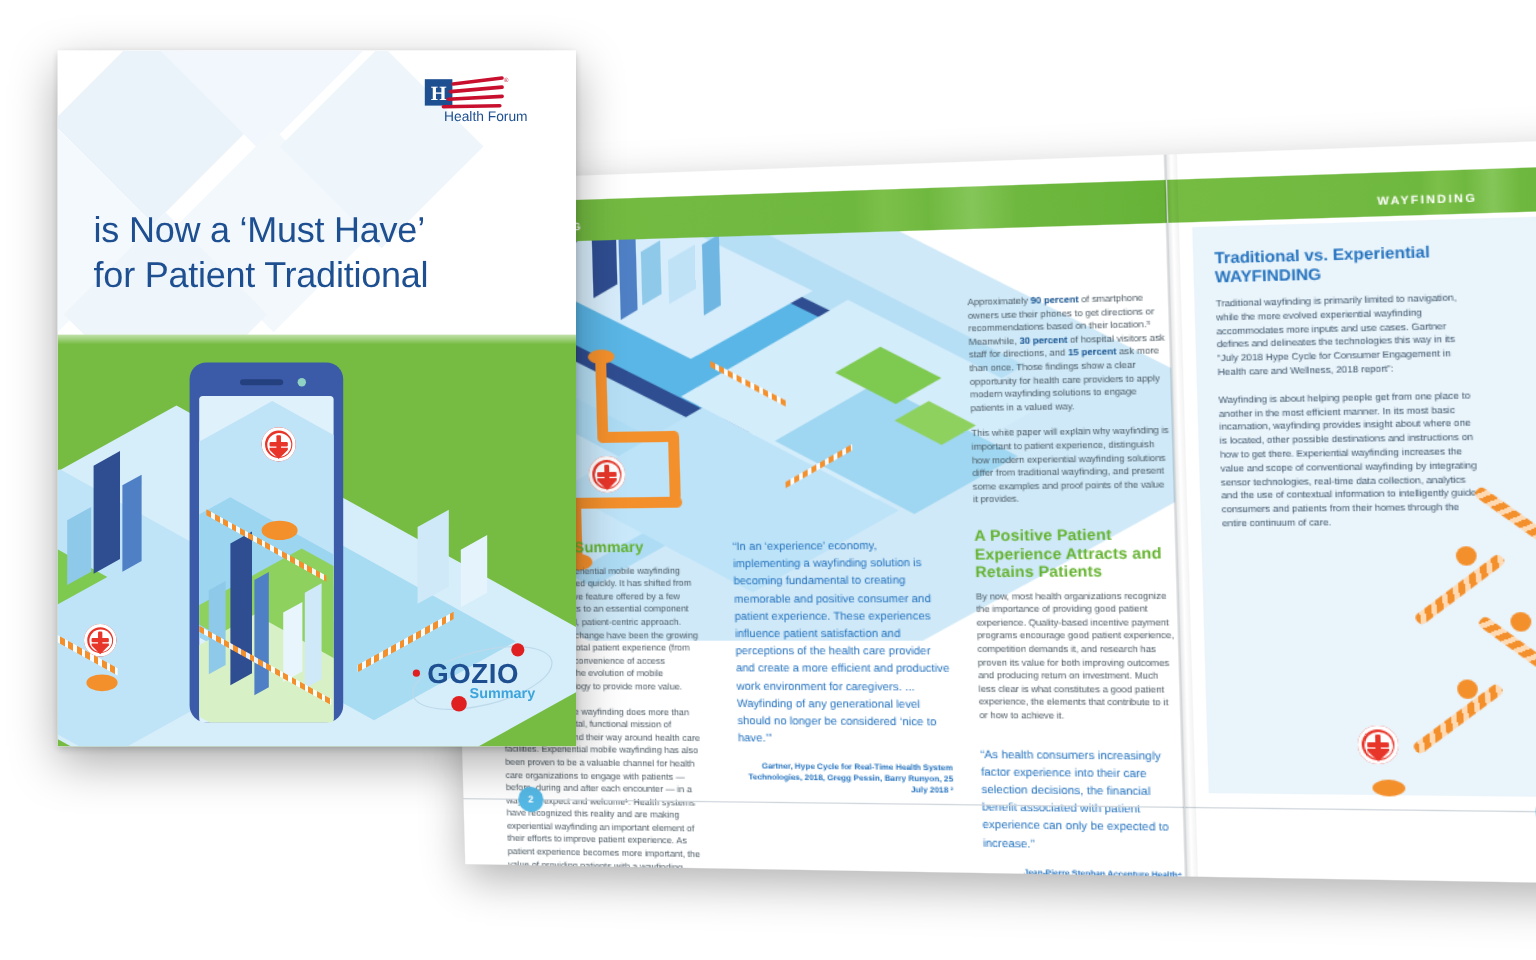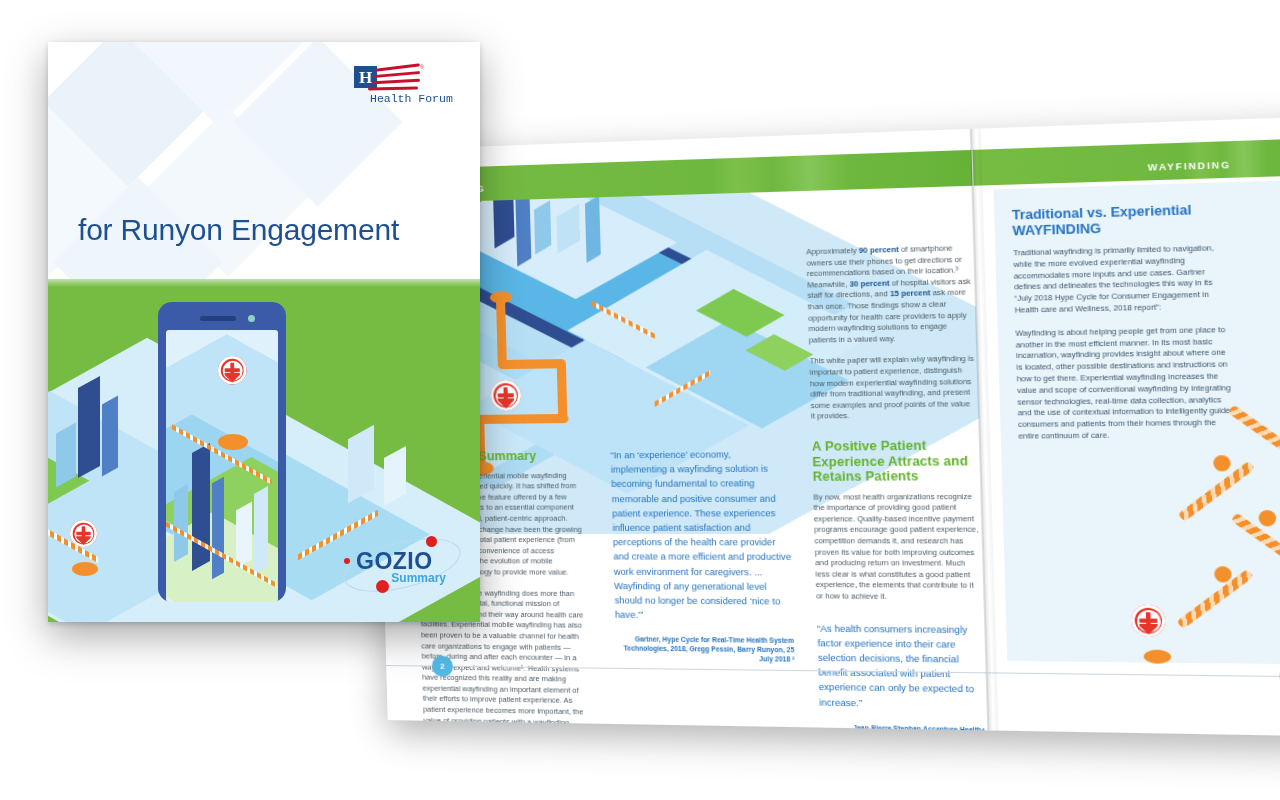--- a/index.html
+++ b/index.html
@@ -78,21 +78,21 @@
   .dia{position:absolute;background:#eaf2fa;transform:rotate(45deg);}
 
   
   .hf-logo{position:absolute;right:26px;top:22px;width:110px;height:52px;}
   .hf-h{position:absolute;left:10px;top:2px;width:23px;height:22px;background:#1d4f91;
      display:flex;align-items:center;justify-content:center;color:#fff;
      font-size:17px;font-weight:bold;font-family:"Liberation Serif",serif;line-height:1;}
   .hf-stripe{position:absolute;height:3.2px;background:#c8102e;border-radius:2px;}
   .hf-reg{position:absolute;left:76px;top:0px;color:#c8102e;font-size:5px;}
   .hf-text{position:absolute;left:26px;top:28px;color:#1d4f91;font-size:11.5px;
-     font-family:Liberation Mono, monospace;}
+     font-family:Liberation Sans, sans-serif;}
 
   
   .gozio{position:absolute;right:20px;bottom:26px;width:118px;height:60px;}
   .gz-text{position:absolute;left:14px;top:14px;color:#1d4f91;font-size:23px;
      font-weight:bold;letter-spacing:.5px;line-height:1;}
   .gz-health{position:absolute;right:14px;top:36px;color:#3da5dc;font-size:12px;
      font-weight:bold;line-height:1;}
   .gz-dot{position:absolute;border-radius:50%;background:#e02020;}
   .ground{position:absolute;transform:rotate(45deg) skew(-16deg,-16deg);}
   .bldg{position:absolute;}
@@ -258,22 +258,22 @@
         <div class="hf-stripe" style="left:32px;top:2px;width:44px;transform:rotate(-7deg);"></div>
         <div class="hf-stripe" style="left:30px;top:9px;width:46px;transform:rotate(-5deg);"></div>
         <div class="hf-stripe" style="left:28px;top:16px;width:48px;transform:rotate(-3deg);"></div>
         <div class="hf-stripe" style="left:24px;top:23px;width:50px;transform:rotate(-1deg);"></div>
         <div class="hf-reg">®</div>
         <div class="hf-text">Health Forum</div>
       </div>
 
       <h1 class="title">
         <br>
-        <br>
-        <span>for Runyon Engagement</span>
+        <span>is Now a ‘Must Have’</span><br>
+        <span>for Patient Traditional</span>
       </h1>
     </div>
 
     <div class="cover-green"></div>
     <div class="cover-fadeline"></div>
 
     <div style="position:absolute;left:0;top:190px;width:432px;height:390px;overflow:hidden;">
       <div class="ground" style="left:-70px;top:130px;width:420px;height:330px;background:#d6edfa;"></div>
       <div class="ground" style="left:-110px;top:170px;width:260px;height:220px;background:#bfe3f7;"></div>
       <div class="ground" style="left:-60px;top:215px;width:80px;height:55px;background:#7ec94f;"></div>

